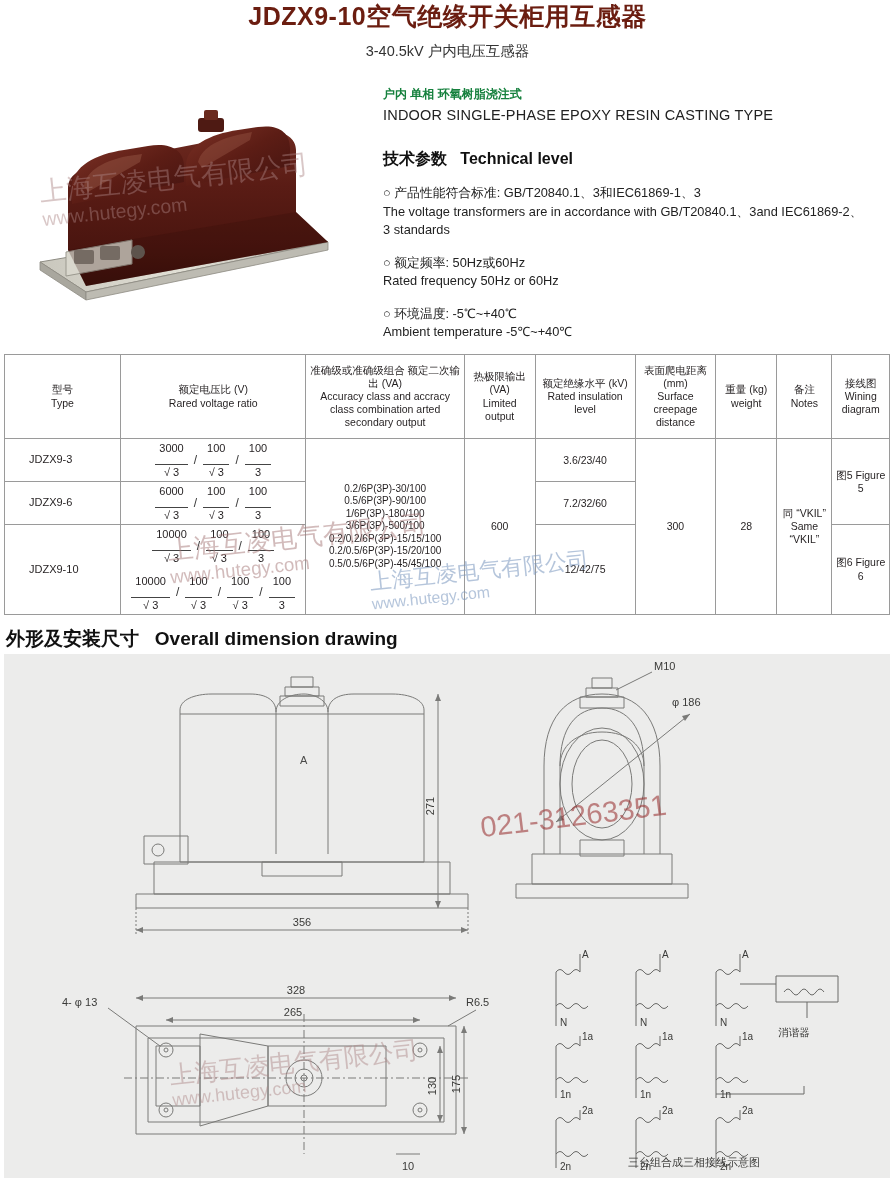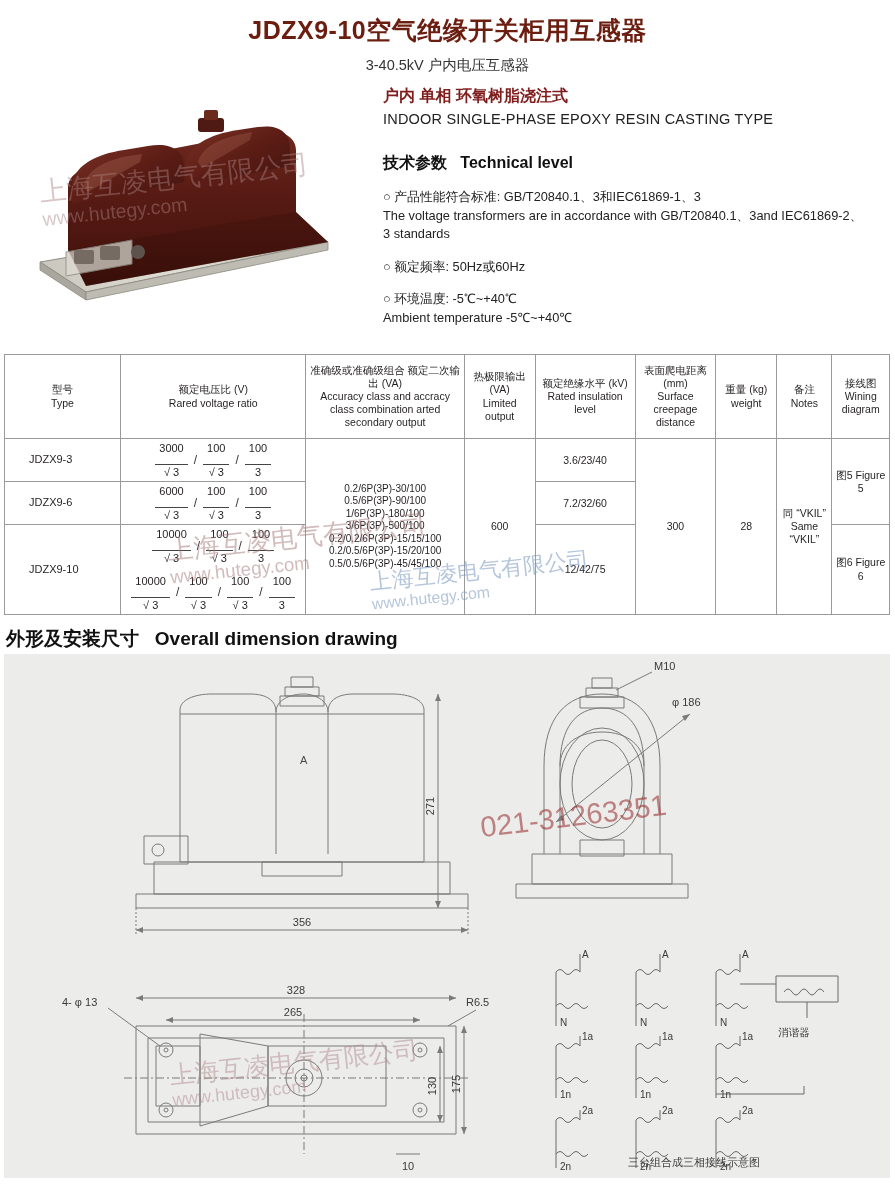--- a/index.html
+++ b/index.html
@@ -14,21 +14,20 @@
   }
   .page { position: relative; width: 895px; height: 1188px; }
 
   
   .title {
     text-align: center;
     font-size: 25px;
     font-weight: bold;
     color: #6b1d10;
     letter-spacing: 0.5px;
-    padding-top: 14px;
   }
   .subtitle {
     text-align: center;
     font-size: 14.5px;
     color: #333;
     margin-top: 9px;
   }
 
   
   .photo-wrap {
@@ -37,21 +36,21 @@
     width: 340px; height: 250px;
   }
   .photo-canvas { position:absolute; inset:0; }
 
   
   .info {
     position: absolute;
     left: 383px; top: 86px;
     width: 480px;
   }
-  .info .h-cn { font-size: 16px; font-weight: bold; color:#7f1d1d; }
+  .info .h-cn { font-size: 12px; font-weight: bold; color:#15803d; }
   .info .h-en { font-size: 14.5px; color:#222; margin-top:4px; letter-spacing:0.2px; }
   .info .tech { font-size: 16px; font-weight:bold; color:#111; margin-top: 26px;}
   .info .tech .en { font-weight: bold; }
   .para { margin-top: 14px; font-size: 12.8px; line-height: 1.45; color:#222; }
   .para .cn { display:block; }
   .para .en { display:block; }
 
   
   .table-zone {
     position: absolute;
@@ -198,20 +197,21 @@
       &nbsp;
       <span class="en">Technical level</span>
     </div>
 
     <div class="para">
       <span class="cn">○ 产品性能符合标准: GB/T20840.1、3和IEC61869-1、3</span>
       <span class="en">The voltage transformers are in accordance with GB/T20840.1、3and IEC61869-2、3 standards</span>
     </div>
     <div class="para">
       <span class="cn">○ 额定频率: 50Hz或60Hz</span>
+      <span class="en">Rated frequency 50Hz or 60Hz</span>
     </div>
     <div class="para">
       <span class="cn">○ 环境温度: -5℃~+40℃</span>
       <span class="en">Ambient temperature -5℃~+40℃</span>
     </div>
   </div>
 
   <div class="table-zone">
     <table class="spec">
       <thead>

